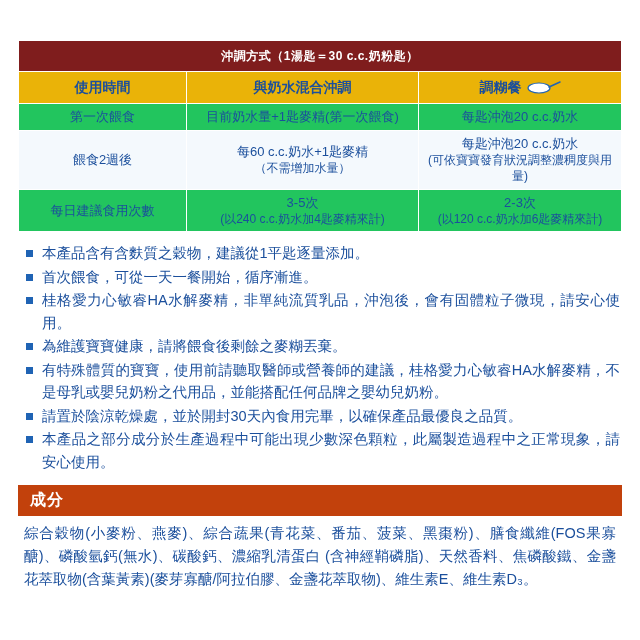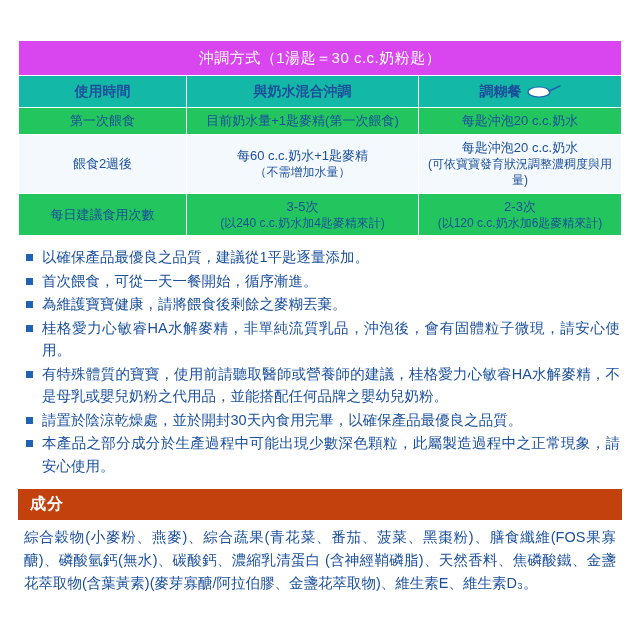--- a/index.html
+++ b/index.html
@@ -31,29 +31,29 @@
   }
   table.mix-table td {
     border: 1px solid #ffffff;
     text-align: center;
     vertical-align: middle;
     padding: 4px 2px;
     line-height: 1.35;
     color: #1b4f9c;
   }
   .t-title {
-    background: #d946ef;
+    background: #7f1d1d;
     color: #ffffff !important;
-    font-size: 15px;
-    font-weight: normal;
+    font-size: 12px;
+    font-weight: bold;
     letter-spacing: .5px;
     padding: 7px 2px !important;
   }
   .t-head {
-    background: #14b8a6;
+    background: #eab308;
     font-weight: bold;
     font-size: 14px;
     padding: 6px 2px !important;
   }
   .t-cell-light {
     background: #22c55e;
   }
   .t-cell-lighter {
     background: #f4f9fd;
   }
@@ -175,24 +175,24 @@
         </td>
         <td class="t-cell-light">
           <span>2-3次</span>
           <span class="small-note">(以120 c.c.奶水加6匙麥精來計)</span>
         </td>
       </tr>
     </tbody>
   </table>
 
   <ul class="notes">
-    <li>以確保產品最優良之品質，建議從1平匙逐量添加。</li>
+    <li>本產品含有含麩質之穀物，建議從1平匙逐量添加。</li>
     <li>首次餵食，可從一天一餐開始，循序漸進。</li>
+    <li>桂格愛力心敏睿HA水解麥精，非單純流質乳品，沖泡後，會有固體粒子微現，請安心使用。</li>
     <li>為維護寶寶健康，請將餵食後剩餘之麥糊丟棄。</li>
-    <li>桂格愛力心敏睿HA水解麥精，非單純流質乳品，沖泡後，會有固體粒子微現，請安心使用。</li>
     <li>有特殊體質的寶寶，使用前請聽取醫師或營養師的建議，桂格愛力心敏睿HA水解麥精，不是母乳或嬰兒奶粉之代用品，並能搭配任何品牌之嬰幼兒奶粉。</li>
     <li>請置於陰涼乾燥處，並於開封30天內食用完畢，以確保產品最優良之品質。</li>
     <li>本產品之部分成分於生產過程中可能出現少數深色顆粒，此屬製造過程中之正常現象，請安心使用。</li>
   </ul>
 
   <div class="ing-bar">成分</div>
   <div class="ing-body">綜合穀物(小麥粉、燕麥)、綜合蔬果(青花菜、番茄、菠菜、黑棗粉)、膳食纖維(FOS果寡醣)、磷酸氫鈣(無水)、碳酸鈣、濃縮乳清蛋白 (含神經鞘磷脂)、天然香料、焦磷酸鐵、金盞花萃取物(含葉黃素)(麥芽寡醣/阿拉伯膠、金盞花萃取物)、維生素E、維生素D₃。</div>
 
 </div>
 

